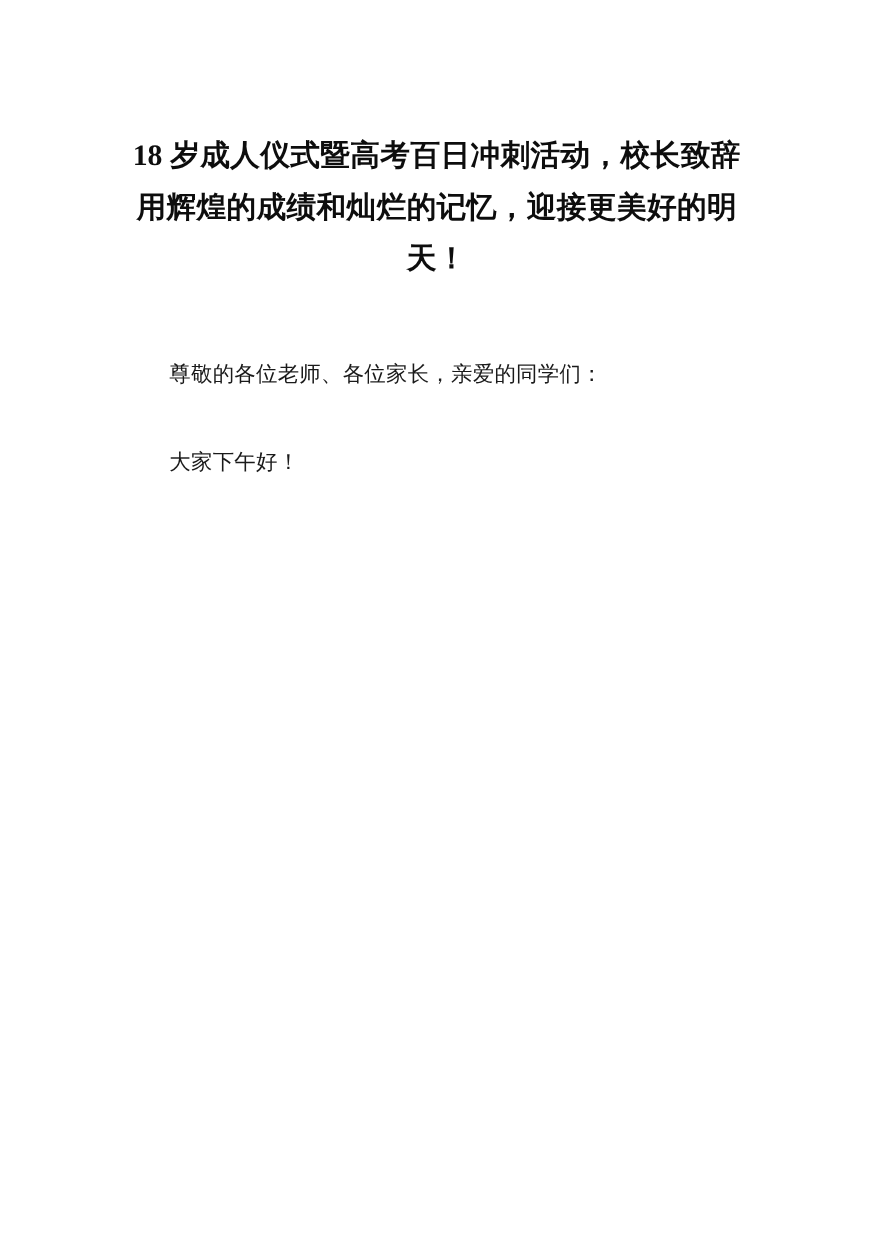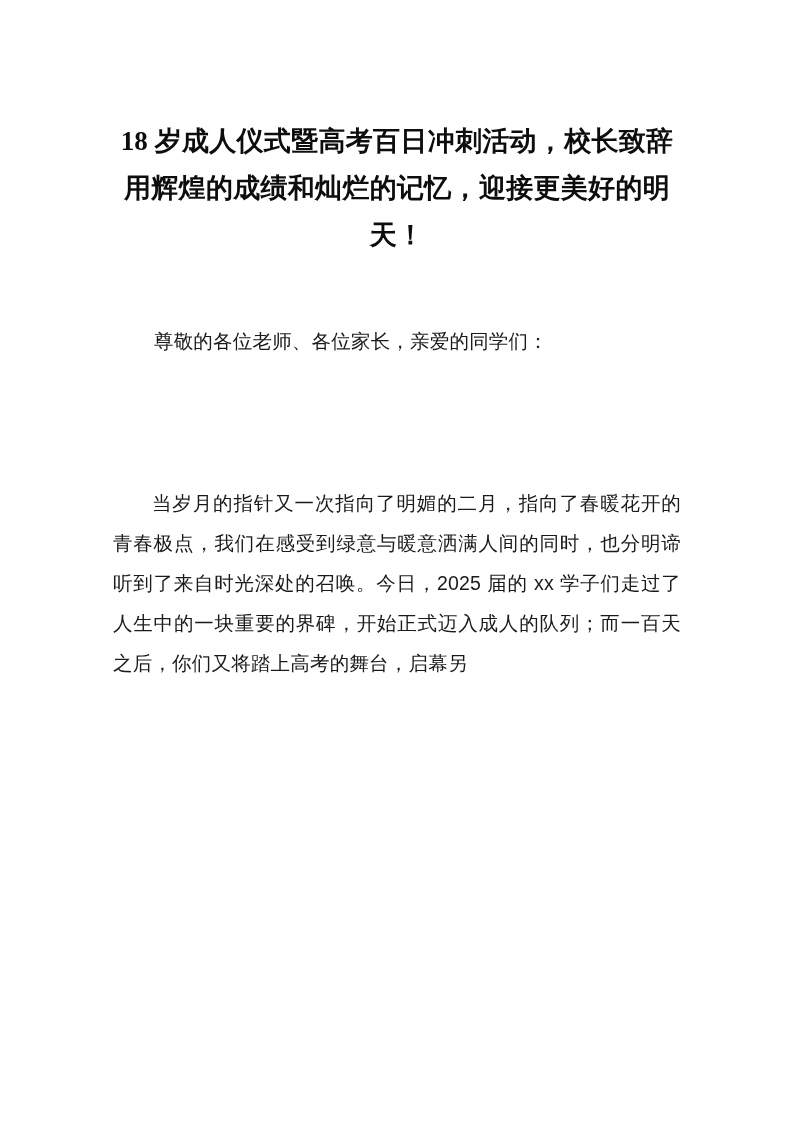--- a/index.html
+++ b/index.html
@@ -46,21 +46,21 @@
     font-weight: bold;
     letter-spacing: 0;
   }
 
   
   .body-block {
     margin-top: 62px;
   }
   .para {
     margin: 0;
-    font-family: Liberation Sans, sans-serif;
+    font-family: Liberation Serif, serif;
     font-size: 19.5px;
     line-height: 40px;
     text-align: justify;
     text-justify: inter-ideograph;
     color: #1a1a1a;
     letter-spacing: 0.2px;
   }
   .para.indent {
     text-indent: 2em;
   }
@@ -78,23 +78,23 @@
   <div class="content">
 
     <h1 class="doc-title"><span class="num">18</span><span> 岁成人仪式暨高考百日冲刺活动，校长致辞用辉煌的成绩和灿烂的记忆，迎接更美好的明天！</span></h1>
 
     <div class="body-block">
 
       <p class="para salute">尊敬的各位老师、各位家长，亲爱的同学们：</p>
 
       <div class="gap-sm"></div>
 
+      <p class="para salute">大家下午好！</p>
 
       <div class="gap-md"></div>
 
 
       <div class="gap-lg"></div>
 
-      <p class="para indent">当岁月的指针又一次指向了明媚的二月，指向了春暖花开的青春极点，我们在感受到绿意与暖意洒满人间的同时，也分明谛听到了来自时光深处的召唤。今日，2025 届的 xx 学子们走过了人生中的一块重要的界碑，开始正式迈入成人的队列；而一百天之后，你们又将踏上高考的舞台，启幕另</p>
 
     </div>
   </div>
 </div>
 
 </body></html>

